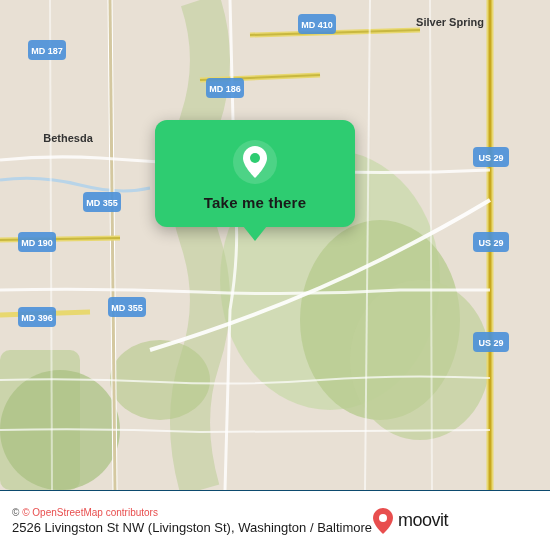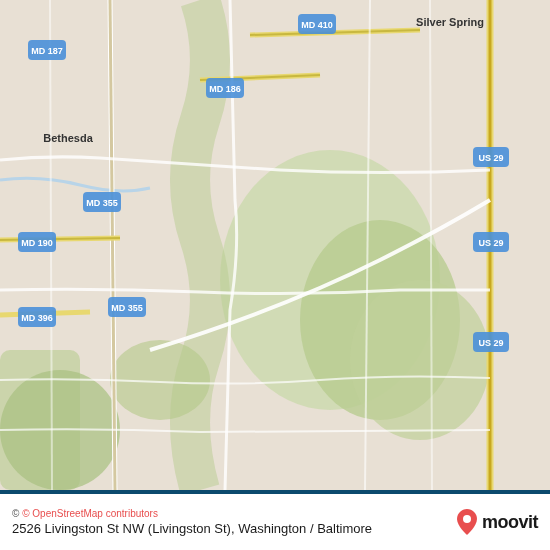--- a/index.html
+++ b/index.html
@@ -72,23 +72,23 @@
       letter-spacing: 0.2px;
     }
 
     
     #footer-bar {
       width: 550px;
       height: 60px;
       background: #ffffff;
       display: flex;
       align-items: center;
-      justify-content: space-between;
+      justify-content: flex-start;
       padding: 0 12px;
-      border-top: 4px solid #0c4a6e;
+      border-top: 1px solid #0c4a6e;
     }
 
     #footer-left {
       display: flex;
       flex-direction: column;
       gap: 2px;
     }
 
     #osm-attribution {
       font-size: 10px;
@@ -111,21 +111,21 @@
       gap: 4px;
     }
 
     .moovit-pin {
       width: 22px;
       height: 26px;
     }
 
     .moovit-wordmark {
       font-size: 18px;
-      font-weight: 700;
+      font-weight: 400;
       color: #1a1a1a;
       letter-spacing: -0.5px;
     }
   </style>
 </head>
 <body>
 
 <div id="map-container">
   <svg id="map-svg" viewBox="0 0 550 490" xmlns="http://www.w3.org/2000/svg">
 
@@ -199,20 +199,29 @@
     <text x="491" y="246" font-size="9" font-weight="bold" fill="white" text-anchor="middle">US 29</text>
 
     <rect x="473" y="332" width="36" height="20" rx="4" fill="#4a90d9" opacity="0.9"></rect>
     <text x="491" y="346" font-size="9" font-weight="bold" fill="white" text-anchor="middle">US 29</text>
 
     <text x="450" y="26" font-size="11" font-weight="bold" fill="#333" text-anchor="middle">Silver Spring</text>
 
     <text x="68" y="142" font-size="11" font-weight="bold" fill="#333" text-anchor="middle">Bethesda</text>
   </svg>
 
+  <div id="popup-card">
+
+    <svg class="pin-icon" viewBox="0 0 44 44" xmlns="http://www.w3.org/2000/svg">
+      <circle cx="22" cy="22" r="22" fill="rgba(255,255,255,0.15)"></circle>
+      <path d="M22 6 C15.4 6 10 11.4 10 18 C10 26.5 22 38 22 38 C22 38 34 26.5 34 18 C34 11.4 28.6 6 22 6 Z" fill="white"></path>
+      <circle cx="22" cy="18" r="5" fill="#2ecc71"></circle>
+    </svg>
+    <button id="cta-button">Take me there</button>
+  </div>
 </div>
 
 <div id="footer-bar">
   <div id="footer-left">
     <div id="osm-attribution">
       <span>© </span><span class="osm-link">© OpenStreetMap contributors</span>
     </div>
     <div id="address-text">2526 Livingston St NW (Livingston St), Washington / Baltimore</div>
   </div>
   <div id="moovit-logo">

